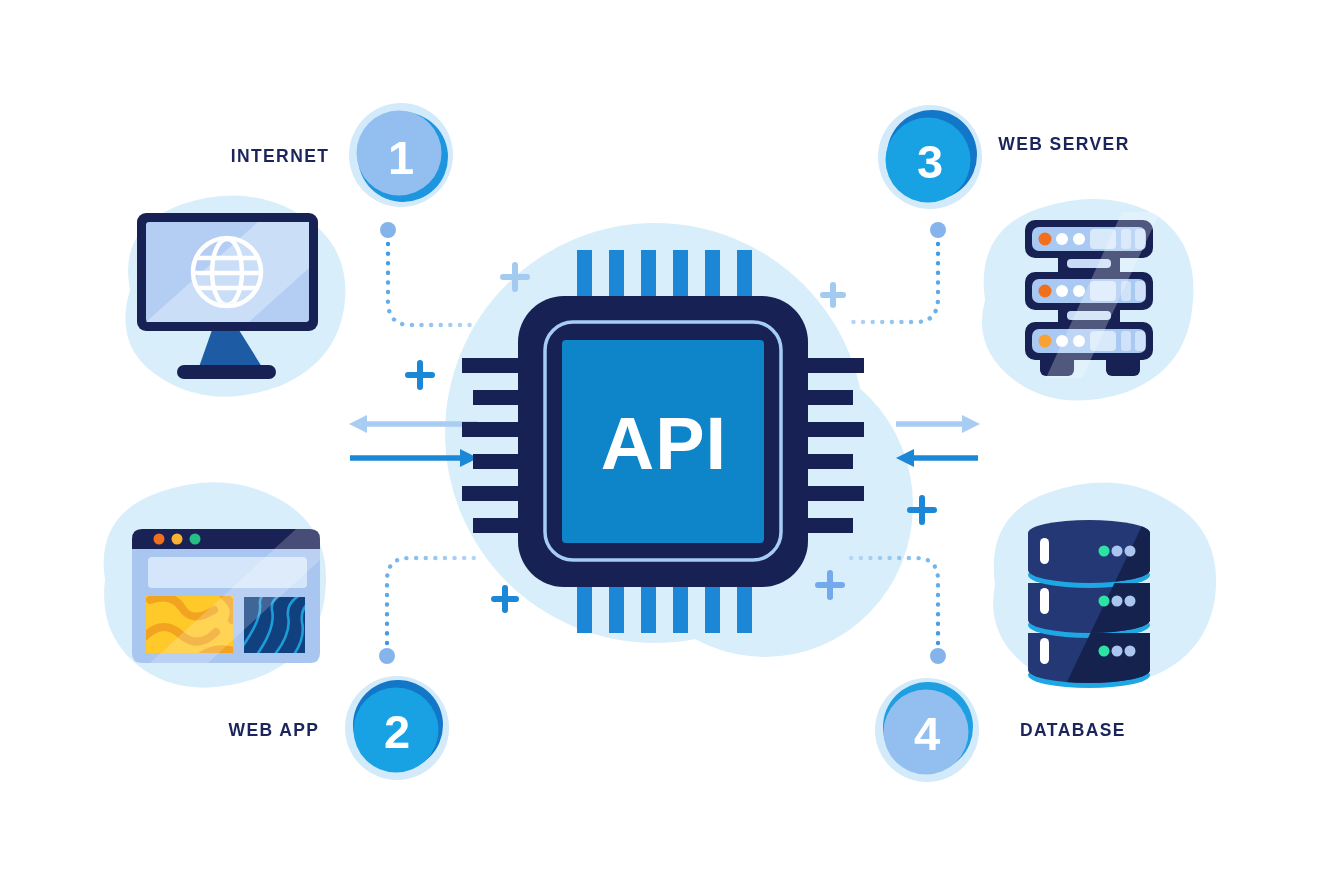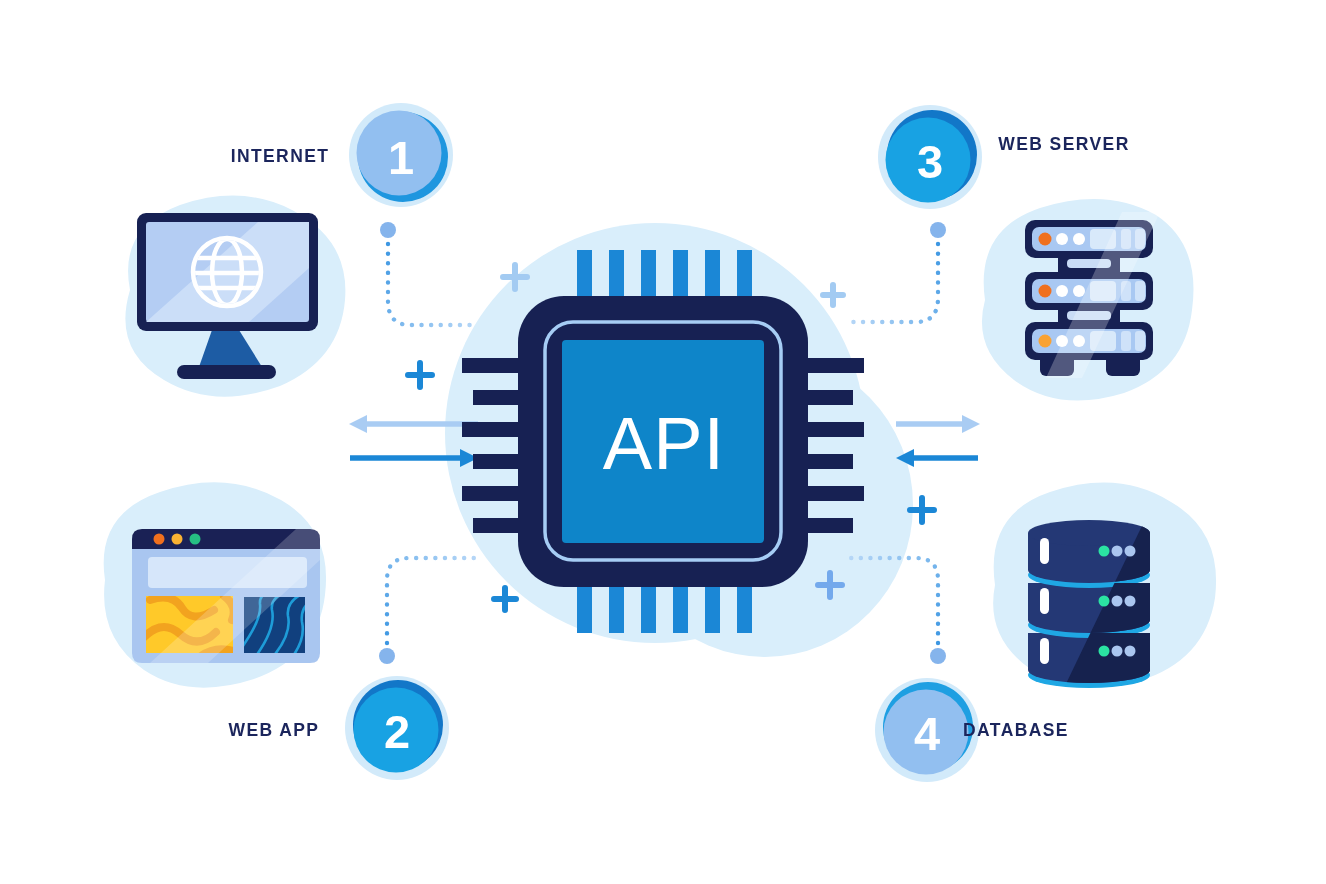--- a/index.html
+++ b/index.html
@@ -9,21 +9,21 @@
   }
   #artwork{position:absolute;left:0;top:0;width:1326px;height:884px;}
   .overlay{position:absolute;transform:translate(-50%,-50%);white-space:nowrap;user-select:none;}
   .node-label{
     font-size:17.5px;font-weight:700;letter-spacing:1.4px;color:#1B255C;
   }
   .badge-number{
     font-size:47px;font-weight:700;color:#ffffff;line-height:1;
   }
   .chip-label{
-    font-size:74px;font-weight:400;letter-spacing:1px;color:#ffffff;line-height:1;
+    font-size:74px;font-weight:700;letter-spacing:1px;color:#ffffff;line-height:1;
   }
 </style>
 </head>
 <body>
 
 <div id="stage">
 
 <svg id="artwork" viewBox="0 0 1326 884" xmlns="http://www.w3.org/2000/svg">
   <defs>
     <linearGradient id="dg1" gradientUnits="userSpaceOnUse" x1="388" y1="242" x2="478" y2="325">
@@ -285,21 +285,21 @@
       <circle cx="927" cy="730" r="52" fill="#D2EAFA"></circle>
       <circle cx="928" cy="727" r="45" fill="#1E9FE2"></circle>
       <circle cx="926" cy="732" r="42.5" fill="#92BFF0"></circle>
     </g>
   </g>
 </svg>
 
 <div class="overlay node-label" style="left:280px;top:156px;">INTERNET</div>
 <div class="overlay node-label" style="left:1064px;top:144px;">WEB SERVER</div>
 <div class="overlay node-label" style="left:274px;top:730px;">WEB APP</div>
-<div class="overlay node-label" style="left:1016px;top:730px;">DATABASE</div>
+<div class="overlay node-label" style="left:1073px;top:730px;">DATABASE</div>
 
 <div class="overlay badge-number" style="left:401px;top:157px;">1</div>
 <div class="overlay badge-number" style="left:397px;top:731px;">2</div>
 <div class="overlay badge-number" style="left:930px;top:161px;">3</div>
 <div class="overlay badge-number" style="left:927px;top:733px;">4</div>
 
 <div class="overlay chip-label" style="left:664px;top:444px;">API</div>
 
 </div>
 

